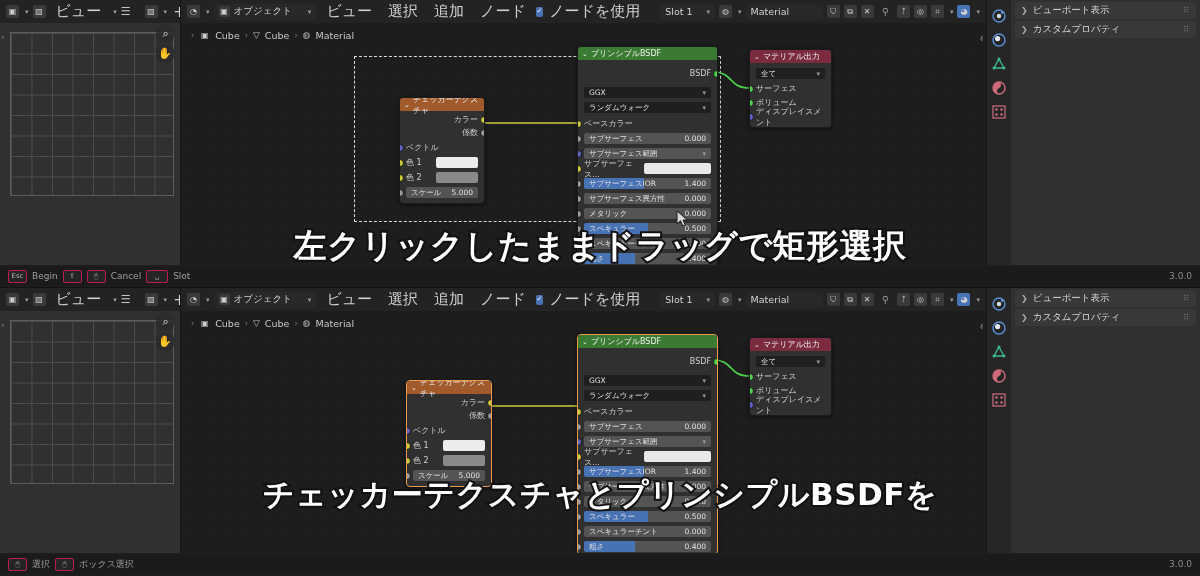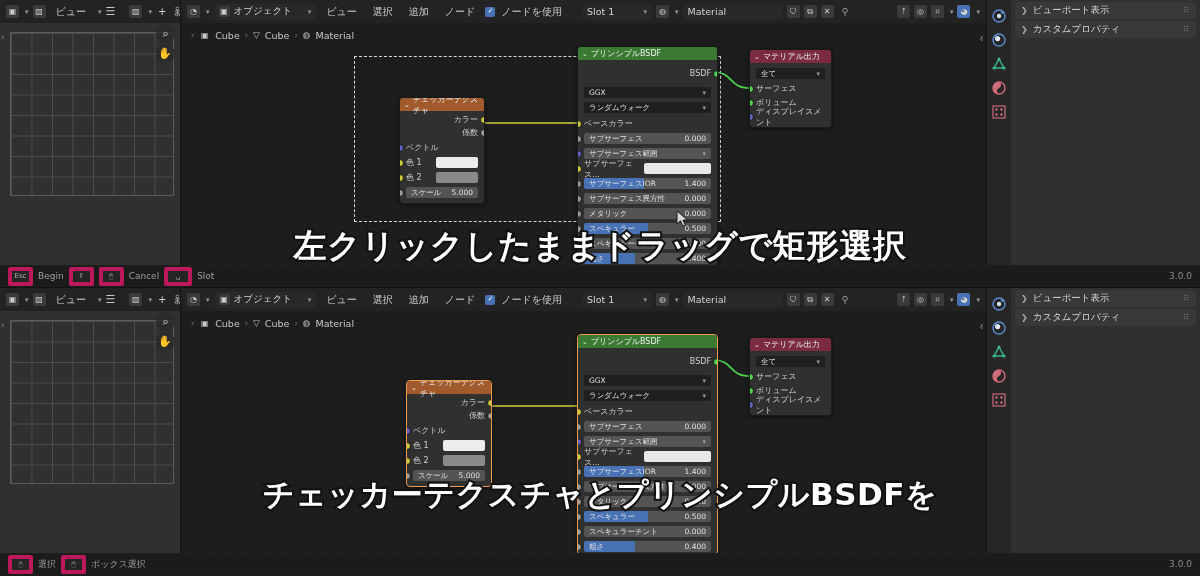--- a/index.html
+++ b/index.html
@@ -9,21 +9,21 @@
   .app{position:relative;width:1200px;height:576px;}
 
   
   .panel{position:absolute;overflow:hidden;}
   .hdrbar{position:absolute;left:0;right:0;height:23px;background:#232323;
           display:flex;align-items:center;gap:4px;padding:0 6px;box-sizing:border-box;}
   .btn{display:inline-flex;align-items:center;gap:1px;background:#282828;
        border-radius:3px;padding:2px 5px;height:16px;box-sizing:border-box;
        color:#d2d2d2;font-size:9.5px;white-space:nowrap;}
   .chev{font-size:7px;color:#9a9a9a;margin-left:2px;}
-  .mlabel{padding:2px 6px;font-size:10px;color:#cfcfcf;white-space:nowrap;}
+  .mlabel{padding:2px 6px;font-size:15px;color:#cfcfcf;white-space:nowrap;}
   .icoSq{width:13px;height:13px;border-radius:2px;background:#3a3a3a;
          display:inline-flex;align-items:center;justify-content:center;
          font-size:8px;color:#cfcfcf;flex:0 0 auto;}
   .sep{width:6px;flex:0 0 auto;}
 
   .breadcrumb{position:absolute;left:0;right:0;height:22px;
               display:flex;align-items:center;gap:5px;padding-left:10px;
               box-sizing:border-box;font-size:9.5px;color:#c8c8c8;}
   .bcArrow{color:#7c7c7c;font-size:8px;}
 
@@ -63,21 +63,21 @@
             font-weight:bold;color:#fff;
             -webkit-text-stroke:4px #111;paint-order:stroke fill;
             font-family:"DejaVu Sans","Liberation Sans",sans-serif;
             letter-spacing:.5px;white-space:nowrap;}
 
   
   .status{position:absolute;left:0;right:0;height:18px;background:#1b1b1b;
           display:flex;align-items:center;gap:5px;padding:0 8px;
           box-sizing:border-box;font-size:9px;color:#9e9e9e;}
   .kcap{display:inline-flex;align-items:center;justify-content:center;
-        min-width:13px;height:11px;padding:0 2px;border:4px solid #be185d;
+        min-width:13px;height:11px;padding:0 2px;border:1px solid #be185d;
         border-radius:2px;font-size:7px;color:#b5b5b5;background:#252525;}
   .ver{margin-left:auto;color:#8c8c8c;font-size:9px;}
 
   
   .proptabs{position:absolute;width:24px;background:#262626;}
   .ptab{width:24px;height:24px;display:flex;align-items:center;justify-content:center;}
   .propbody{position:absolute;background:#303030;}
   .propRow{margin:2px 4px 0 4px;height:17px;background:#383838;border-radius:3px;
            display:flex;align-items:center;gap:5px;padding:0 6px;
            box-sizing:border-box;font-size:9.5px;color:#d6d6d6;}

